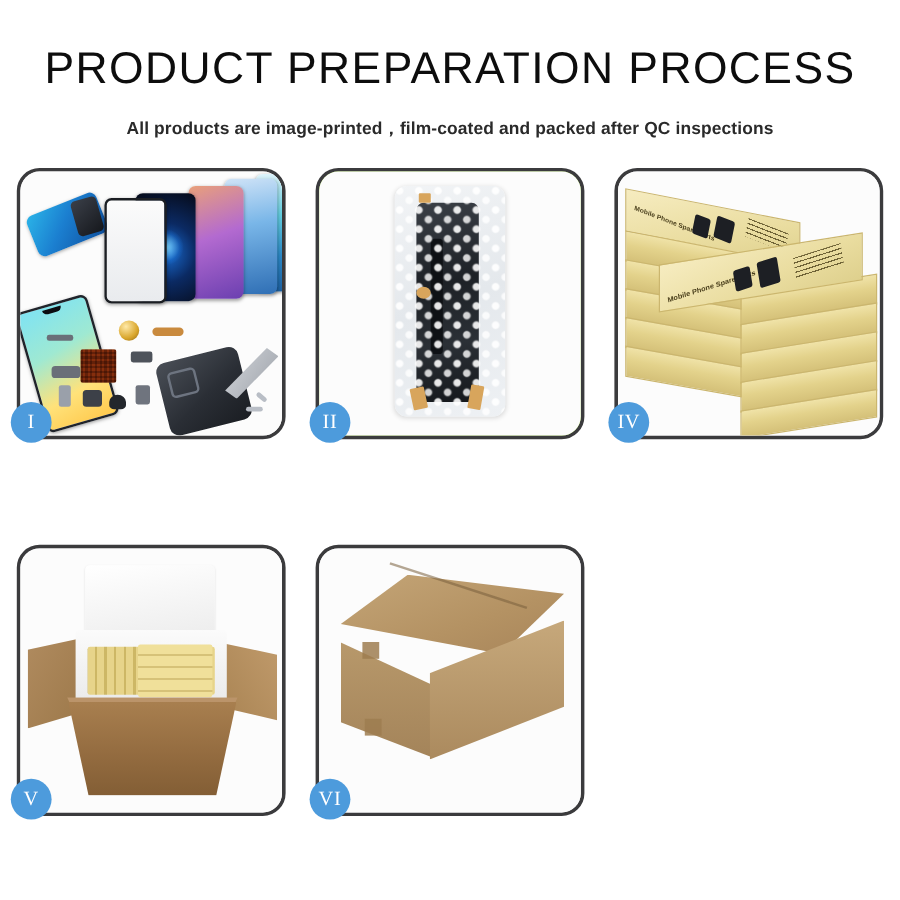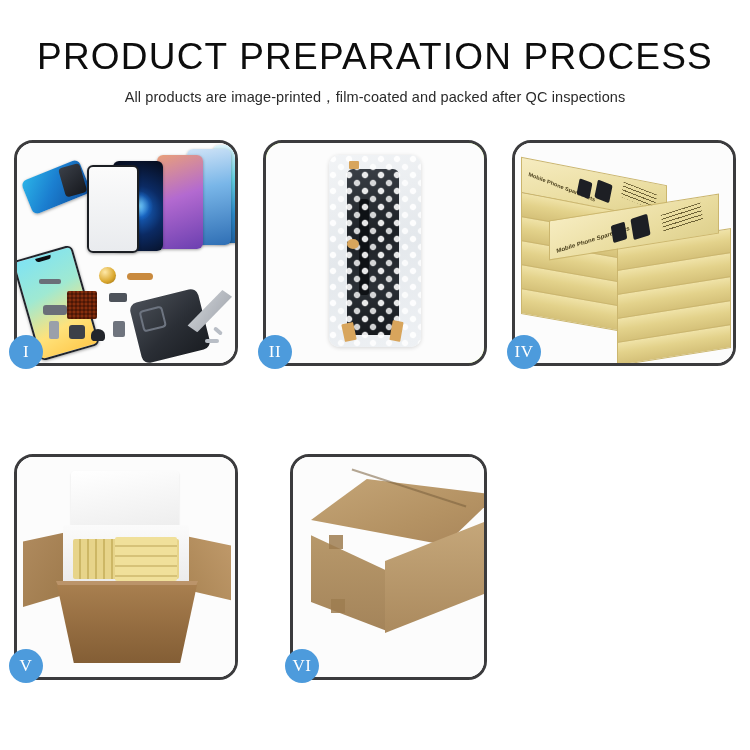--- a/index.html
+++ b/index.html
@@ -12,22 +12,22 @@
   .page{position:relative;width:750px;height:750px;}
 
   
   .header{padding-top:38px;text-align:center;}
   .title{
     font-size:37px;letter-spacing:1.2px;color:#0d0d0d;
     font-weight:500;line-height:1.05;
     font-family:"Liberation Sans", sans-serif;
   }
   .subtitle{
-    margin-top:11px;font-size:14.5px;color:#2a2a2a;
-    letter-spacing:.1px;font-weight:400;
+    margin-top:21px;font-size:14.5px;color:#2a2a2a;
+    letter-spacing:.1px;font-weight:700;
   }
 
   
   .grid{
     position:absolute;left:14px;top:140px;
     width:722px;
     display:grid;
     grid-template-columns:224px 224px 224px;
     grid-template-rows:226px 226px;
     column-gap:25px;row-gap:88px;
@@ -182,21 +182,21 @@
     background:linear-gradient(180deg,#fbfbfb,#e9e9e9);border-radius:3px;}
   .v-items{position:absolute;left:56px;top:82px;width:106px;height:40px;
     background:
       repeating-linear-gradient(90deg,#e7d48a 0 6px,#cdb765 6px 8px);
     border-radius:2px;}
   .v-items2{position:absolute;left:98px;top:80px;width:62px;height:44px;
     background:repeating-linear-gradient(180deg,#f0e09a 0 8px,#d6c278 8px 10px);
     border-radius:2px;}
 
   
-  .p6{background:#fdfdfd;margin-left:27px;}
+  .p6{background:#fdfdfd;}
   .c-top{position:absolute;left:18px;top:22px;width:186px;height:66px;
     background:linear-gradient(160deg,#c4a577 0%,#b49263 60%,#a8855a 100%);
     clip-path:polygon(30% 0,100% 24%,72% 100%,0 62%);}
   .c-left{position:absolute;left:18px;top:70px;width:76px;height:104px;
     background:linear-gradient(180deg,#b99a6c,#a4845a);
     clip-path:polygon(0 8%,100% 42%,100% 100%,0 72%);}
   .c-right{position:absolute;left:92px;top:60px;width:112px;height:116px;
     background:linear-gradient(180deg,#c6a87b,#ab8a5e);
     clip-path:polygon(0 38%,100% 0,100% 62%,0 100%);}
   .c-tape{position:absolute;background:#9d7c50;opacity:.85;}

